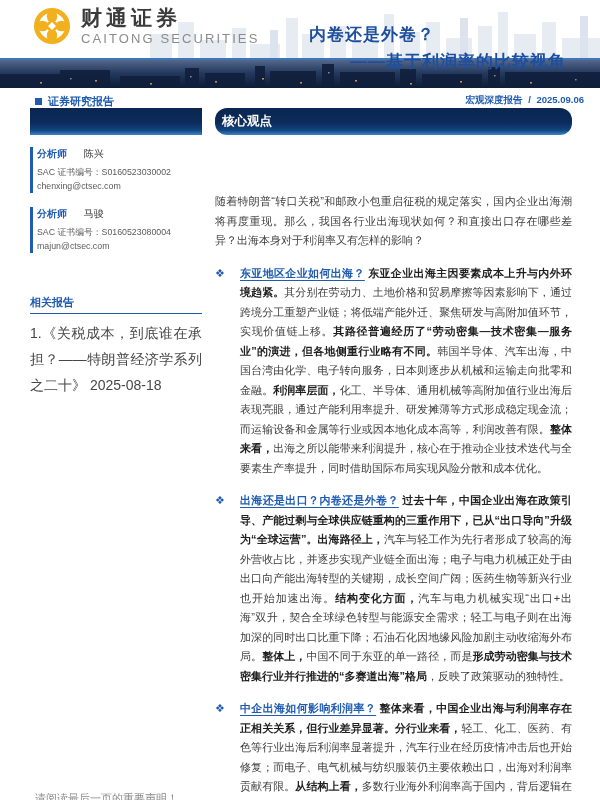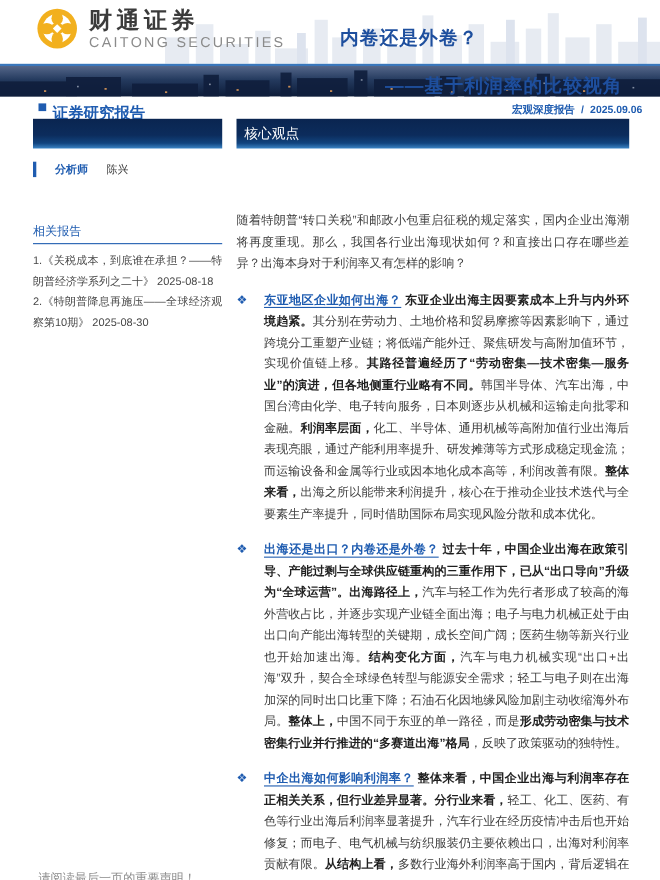--- a/index.html
+++ b/index.html
@@ -10,50 +10,50 @@
   .banner-top{position:absolute;left:0;top:0;width:600px;height:58px;background:#ffffff;}
   .skyline-svg{position:absolute;right:0;bottom:0;height:54px;width:450px;}
   .logo{position:absolute;left:32px;top:6px;display:flex;align-items:center;gap:9px;z-index:3;}
   .logo-mark{width:40px;height:40px;flex:none;}
   .logo-cn{font-family:"DejaVu Serif","Liberation Serif",serif;font-size:21px;font-weight:bold;
            color:#3b3b3b;letter-spacing:4px;line-height:1;}
   .logo-en{font-size:13px;color:#8b8b8b;letter-spacing:2.1px;margin-top:3px;}
   .banner-title{position:absolute;top:23px;right:34px;text-align:right;color:#1e4f9e;
                 font-weight:bold;z-index:2;}
   .banner-title .l1{font-size:17px;letter-spacing:1px;margin-right:131px;}
-  .banner-title .l2{font-size:17px;letter-spacing:1px;margin-top:21px;}
+  .banner-title .l2{font-size:17px;letter-spacing:1px;margin-top:4px;}
   .banner-divider{position:absolute;top:58px;left:0;width:600px;height:2px;background:#3a77bb;}
   .photo-strip{position:absolute;top:60px;left:0;width:600px;height:28px;overflow:hidden;}
 
   
   .meta-row{position:absolute;top:94px;left:0;width:600px;height:14px;}
-  .meta-left{position:absolute;left:35px;top:0;display:flex;gap:6px;
-             color:#1f5cb0;font-size:14px;font-weight:bold;}
+  .meta-left{position:absolute;left:35px;top:0;display:flex;align-items:center;gap:6px;
+             color:#1f5cb0;font-size:11px;font-weight:bold;}
   .meta-square{width:7px;height:7px;background:#1f5cb0;display:inline-block;}
   .meta-right{position:absolute;right:16px;top:0;color:#1f5cb0;font-size:9.5px;font-weight:bold;}
   .meta-right span{margin-left:3px;}
 
   
   .bar{position:absolute;top:108px;height:27px;
        background:linear-gradient(180deg,#0a2550 0%,#0c2c5c 55%,#11447e 82%,#3c85c6 100%);}
   .bar-left{left:30px;width:172px;}
-  .bar-main{left:215px;width:357px;color:#ffffff;font-size:12.5px;font-weight:normal;
-            line-height:26px;padding-left:7px;box-sizing:border-box;}
+  .bar-main{left:215px;width:357px;color:#ffffff;font-size:12.5px;font-weight:bold;
+            line-height:26px;padding-left:7px;box-sizing:border-box;border-radius:12px;}
 
   
   .sidebar{position:absolute;left:30px;top:147px;width:172px;}
-  .analyst{border-left:3px solid #1f5cb0;padding-left:17px;margin-bottom:14px;}
+  .analyst{border-left:3px solid #1f5cb0;padding-left:4px;margin-bottom:14px;}
   .analyst .row1{font-size:10px;margin-bottom:4px;}
   .analyst .role{color:#1f5cb0;font-weight:bold;}
   .analyst .name{color:#3a3a3a;margin-left:14px;}
   .analyst .sac,.analyst .email{font-size:8.8px;color:#5a5a5a;line-height:1.6;}
   .related{margin-top:42px;}
-  .related-title{color:#1f5cb0;font-weight:normal;font-size:11px;padding-bottom:3px;
+  .related-title{color:#1f5cb0;font-weight:bold;font-size:11px;padding-bottom:3px;
                  border-bottom:1.5px solid #1f5cb0;margin-bottom:7px;}
-  .related-item{font-size:10px;color:#474747;line-height:1.85;text-align:justify;}
+  .related-item{font-size:14px;color:#474747;line-height:1.85;text-align:justify;}
 
   
   .main{position:absolute;left:215px;top:146px;width:357px;}
   .intro{font-size:11px;line-height:19.5px;color:#3d3d3d;text-align:justify;margin-top:46px;}
   .bullet{display:flex;margin-top:13px;}
   .marker{width:25px;flex:none;color:#1f5cb0;font-size:11px;line-height:19.5px;}
   .btext{flex:1;font-size:11px;line-height:19.5px;text-align:justify;color:#3d3d3d;}
   .sg-title{color:#1f5cb0;font-weight:bold;text-decoration:underline;text-underline-offset:3px;
             text-decoration-thickness:1px;}
   .sg-bold{color:#1f1f1f;font-weight:bold;}
@@ -185,27 +185,36 @@
     <span>核心观点</span>
   </div>
 
   <div class="sidebar">
 
     <div class="analyst">
       <div class="row1">
         <span class="role">分析师</span>
         <span class="name">陈兴</span>
       </div>
-    </div>
-
+      <div class="sac">SAC 证书编号：S0160523030002</div>
+      <div class="email">chenxing@ctsec.com</div>
+    </div>
+
+    <div class="analyst">
+      <div class="row1">
+        <span class="role">分析师</span>
+        <span class="name">马骏</span>
+      </div>
+      <div class="sac">SAC 证书编号：S0160523080004</div>
+      <div class="email">majun@ctsec.com</div>
+    </div>
 
     <div class="related">
       <div class="related-title">相关报告</div>
       <div class="related-item">1.《关税成本，到底谁在承担？——特朗普经济学系列之二十》   2025-08-18</div>
-      <div class="related-item">2.《特朗普降息再施压——全球经济观察第10期》   2025-08-30</div>
     </div>
   </div>
 
   <div class="main">
     <p class="intro">随着特朗普“转口关税”和邮政小包重启征税的规定落实，国内企业出海潮将再度重现。那么，我国各行业出海现状如何？和直接出口存在哪些差异？出海本身对于利润率又有怎样的影响？</p>
 
     <div class="bullet">
       <span class="marker">❖</span>
       <span class="btext"><span class="sg-title">东亚地区企业如何出海？</span><span class="sg-bold"> 东亚企业出海主因要素成本上升与内外环境趋紧。</span><span class="sg-normal">其分别在劳动力、土地价格和贸易摩擦等因素影响下，通过跨境分工重塑产业链；将低端产能外迁、聚焦研发与高附加值环节，实现价值链上移。</span><span class="sg-bold">其路径普遍经历了“劳动密集—技术密集—服务业”的演进，但各地侧重行业略有不同。</span><span class="sg-normal">韩国半导体、汽车出海，中国台湾由化学、电子转向服务，日本则逐步从机械和运输走向批零和金融。</span><span class="sg-bold">利润率层面，</span><span class="sg-normal">化工、半导体、通用机械等高附加值行业出海后表现亮眼，通过产能利用率提升、研发摊薄等方式形成稳定现金流；而运输设备和金属等行业或因本地化成本高等，利润改善有限。</span><span class="sg-bold">整体来看，</span><span class="sg-normal">出海之所以能带来利润提升，核心在于推动企业技术迭代与全要素生产率提升，同时借助国际布局实现风险分散和成本优化。</span></span>
     </div>

